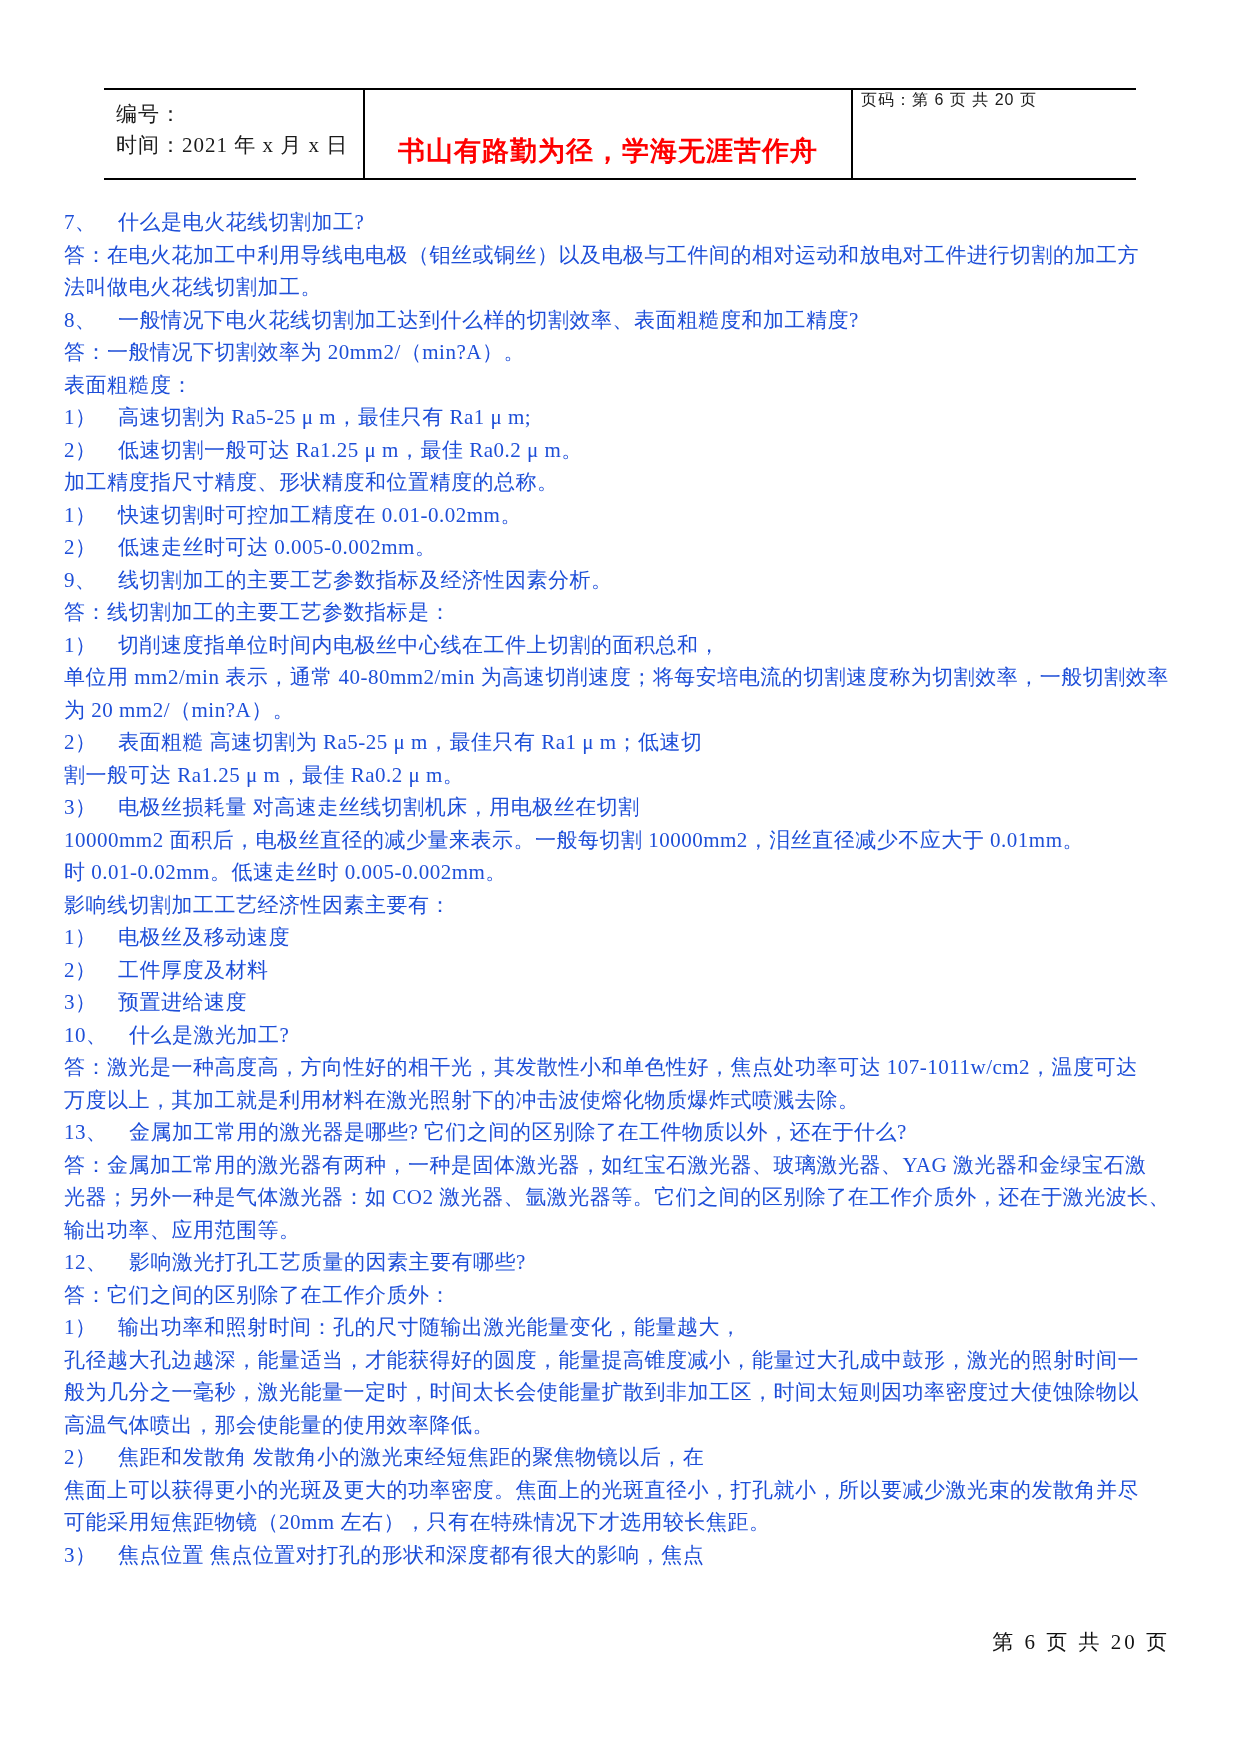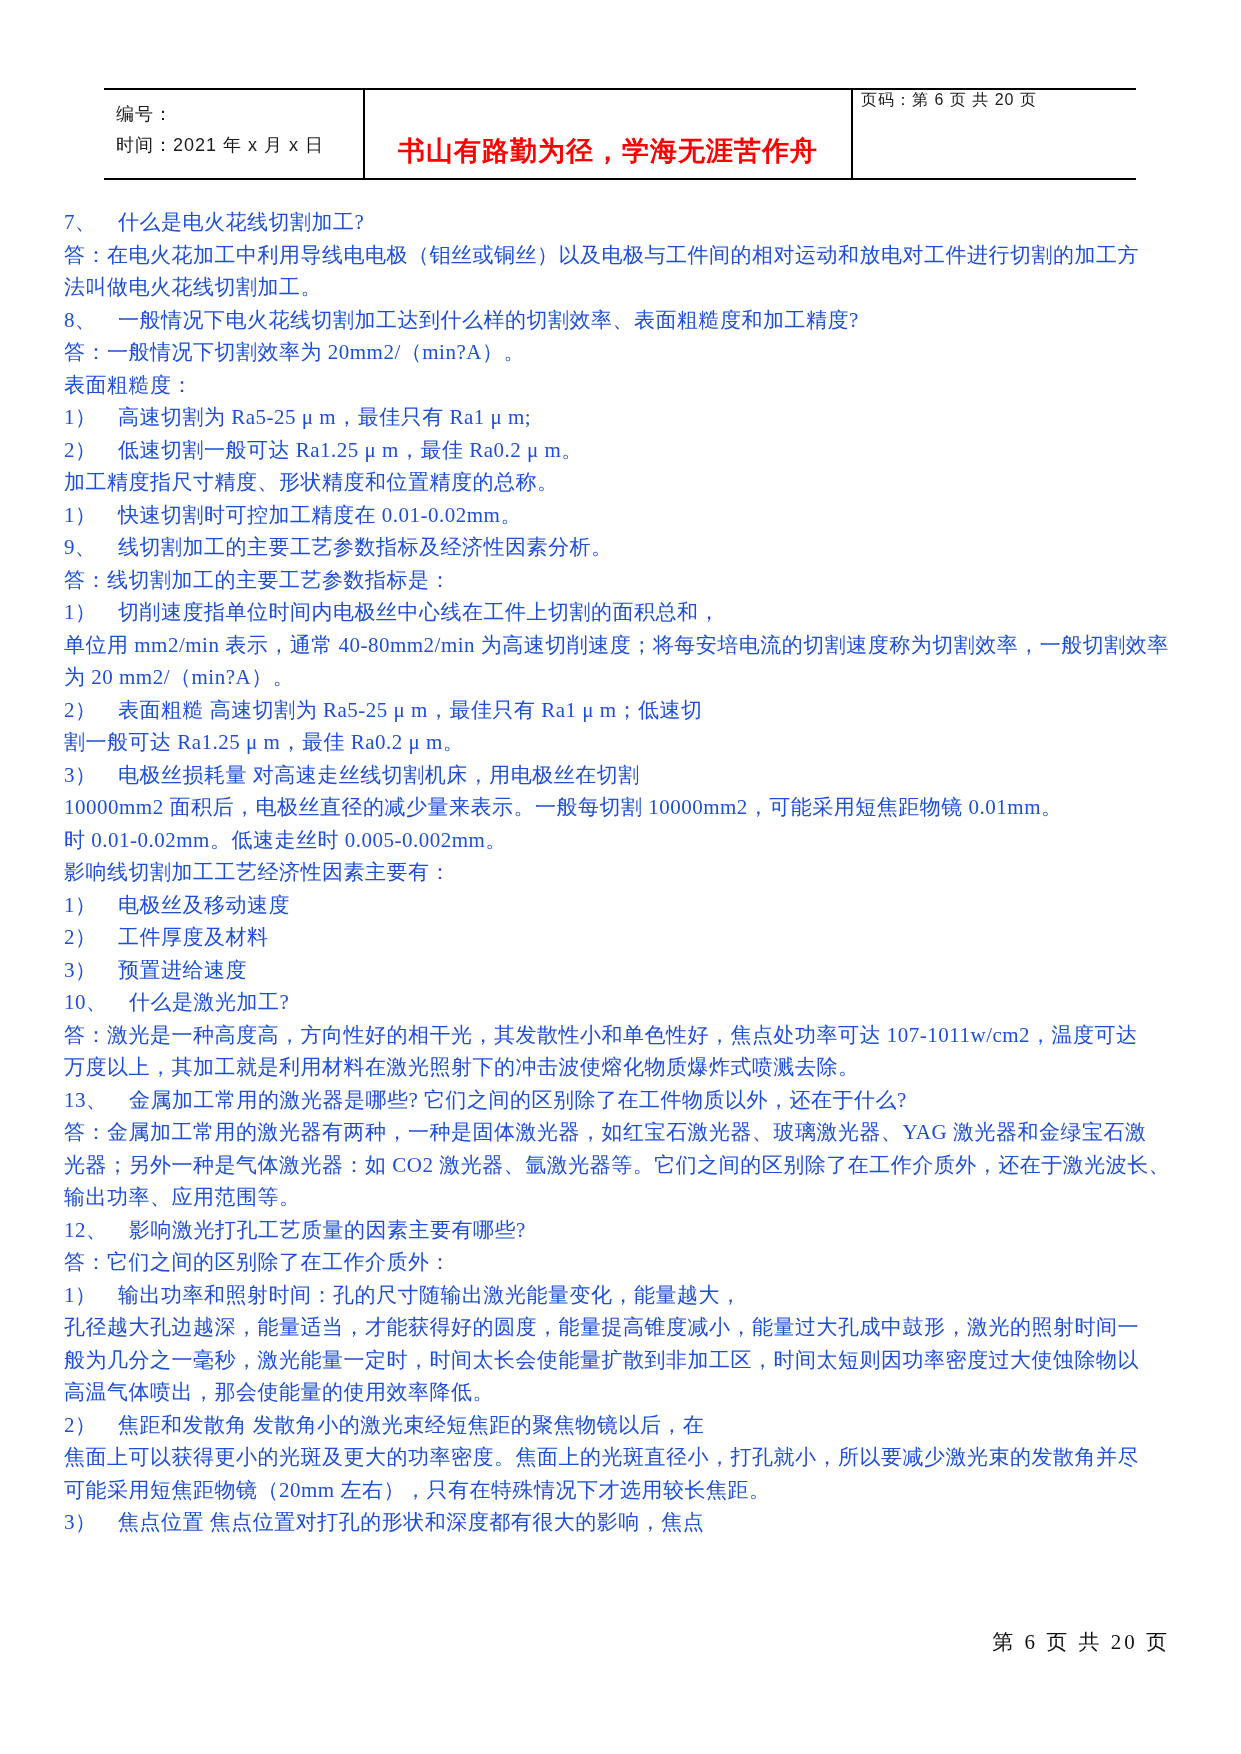--- a/index.html
+++ b/index.html
@@ -20,22 +20,22 @@
     height: 92px;
     border-top: 2px solid #000;
     border-bottom: 2px solid #000;
     display: flex;
     box-sizing: border-box;
   }
   .ht-cell1 {
     width: 259px;
     box-sizing: border-box;
     padding: 9px 0 0 12px;
-    font-family: Liberation Sans, sans-serif;
-    font-size: 18px;
+    font-family: Liberation Serif, serif;
+    font-size: 21px;
     line-height: 31px;
     color: #1a1a1a;
     letter-spacing: 1px;
   }
   .ht-divider {
     width: 2px;
     background: #000;
     align-self: stretch;
   }
   .ht-cell2 {
@@ -109,29 +109,30 @@
       <div class="line">7、　什么是电火花线切割加工?</div>
       <div class="line">答：在电火花加工中利用导线电电极（钼丝或铜丝）以及电极与工件间的相对运动和放电对工件进行切割的加工方</div>
       <div class="line">法叫做电火花线切割加工。</div>
       <div class="line">8、　一般情况下电火花线切割加工达到什么样的切割效率、表面粗糙度和加工精度?</div>
       <div class="line">答：一般情况下切割效率为 20mm2/（min?A）。</div>
       <div class="line">表面粗糙度：</div>
       <div class="line">1）　高速切割为 Ra5-25 μ m，最佳只有 Ra1 μ m;</div>
       <div class="line">2）　低速切割一般可达 Ra1.25 μ m，最佳 Ra0.2 μ m。</div>
       <div class="line">加工精度指尺寸精度、形状精度和位置精度的总称。</div>
       <div class="line">1）　快速切割时可控加工精度在 0.01-0.02mm。</div>
+      <div class="line">2）　低速走丝时可达 0.005-0.002mm。</div>
       <div class="line">9、　线切割加工的主要工艺参数指标及经济性因素分析。</div>
       <div class="line">答：线切割加工的主要工艺参数指标是：</div>
       <div class="line">1）　切削速度指单位时间内电极丝中心线在工件上切割的面积总和，</div>
       <div class="line">单位用 mm2/min 表示，通常 40-80mm2/min 为高速切削速度；将每安培电流的切割速度称为切割效率，一般切割效率</div>
       <div class="line">为 20 mm2/（min?A）。</div>
       <div class="line">2）　表面粗糙 高速切割为 Ra5-25 μ m，最佳只有 Ra1 μ m；低速切</div>
       <div class="line">割一般可达 Ra1.25 μ m，最佳 Ra0.2 μ m。</div>
       <div class="line">3）　电极丝损耗量 对高速走丝线切割机床，用电极丝在切割</div>
-      <div class="line">10000mm2 面积后，电极丝直径的减少量来表示。一般每切割 10000mm2，可能采用短焦距物镜 0.01mm。</div>
+      <div class="line">10000mm2 面积后，电极丝直径的减少量来表示。一般每切割 10000mm2，泪丝直径减少不应大于 0.01mm。</div>
       <div class="line">时 0.01-0.02mm。低速走丝时 0.005-0.002mm。</div>
       <div class="line">影响线切割加工工艺经济性因素主要有：</div>
       <div class="line">1）　电极丝及移动速度</div>
       <div class="line">2）　工件厚度及材料</div>
       <div class="line">3）　预置进给速度</div>
       <div class="line">10、　什么是激光加工?</div>
       <div class="line">答：激光是一种高度高，方向性好的相干光，其发散性小和单色性好，焦点处功率可达 107-1011w/cm2，温度可达</div>
       <div class="line">万度以上，其加工就是利用材料在激光照射下的冲击波使熔化物质爆炸式喷溅去除。</div>
       <div class="line">13、　金属加工常用的激光器是哪些? 它们之间的区别除了在工件物质以外，还在于什么?</div>
       <div class="line">答：金属加工常用的激光器有两种，一种是固体激光器，如红宝石激光器、玻璃激光器、YAG 激光器和金绿宝石激</div>

